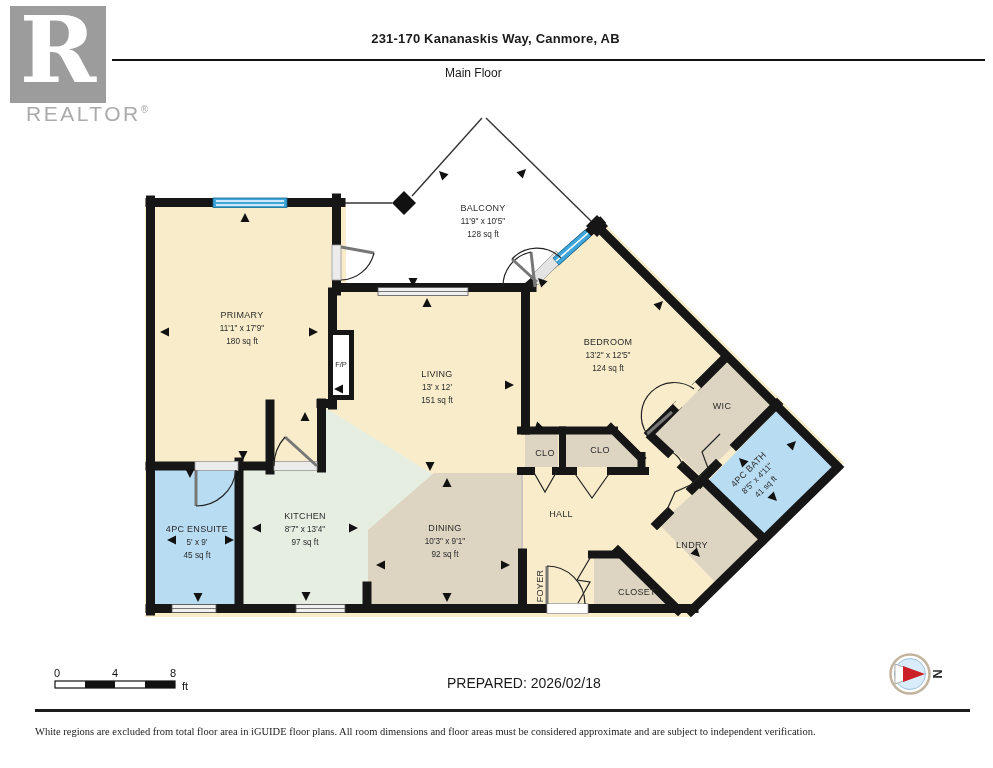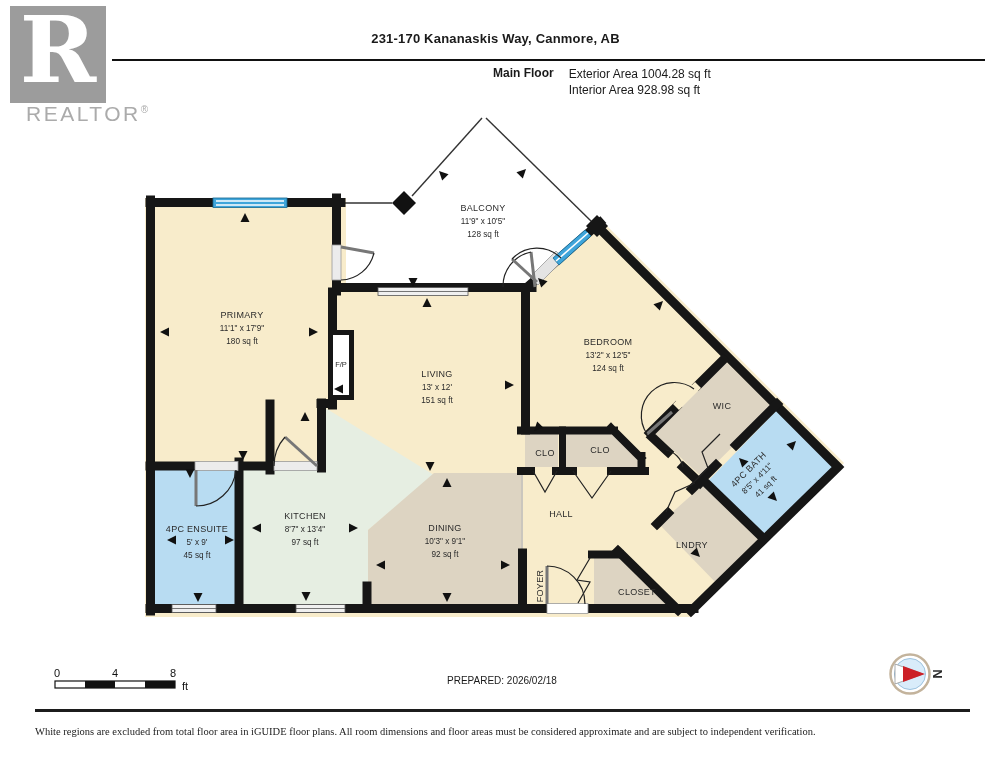--- a/index.html
+++ b/index.html
@@ -11,48 +11,44 @@
   
   .logo-box{left:10px;top:6px;width:96px;height:97px;background:#9c9c9c;}
   .logo-r{position:absolute;left:0;top:-6px;width:96px;height:100px;
     font-family:"DejaVu Serif", serif;font-weight:bold;font-size:92px;line-height:100px;
     color:#fff;text-align:center;}
   .logo-word{left:6px;top:102px;font-size:21px;letter-spacing:2.5px;color:#ababab;font-weight:400;margin-left:20px;}
   .logo-word sup{font-size:10px;letter-spacing:0;}
   .title{left:0;top:31px;width:991px;text-align:center;font-size:13px;font-weight:bold;letter-spacing:.2px;}
   .header-rule{left:112px;top:59px;width:873px;height:2px;background:#111;}
   .subtitle{left:445px;top:66px;display:flex;gap:15px;font-size:12px;}
-  .subtitle .fl{font-weight:bold;margin-left:48px;}
+  .subtitle .fl{font-weight:normal;}
   .subtitle .areas div{line-height:16px;}
   
-  .prepared{left:447px;top:675px;font-size:10px;}
+  .prepared{left:447px;top:675px;font-size:14px;}
   .footer-rule{left:35px;top:709px;width:935px;height:3px;background:#1c1c1c;}
   .disclaimer{left:35px;top:726px;width:930px;font-size:10.5px;color:#222;font-family:Liberation Serif, serif;}
   svg text{font-family:"Liberation Sans", sans-serif;fill:#2b2b2b;}
   .rm{font-size:9px;letter-spacing:.3px;}
   .rs{font-size:8.2px;}
   .tiny{font-size:7.5px;}
   .sc{font-size:11px;fill:#111;}
 </style>
 </head>
 <body>
 
 <div class="abs logo-box">
   <div class="logo-r">R</div>
 </div>
 <div class="abs logo-word"><span>REALTOR</span><sup>®</sup></div>
 
 <div class="abs title">231-170 Kananaskis Way, Canmore, AB</div>
 <div class="abs header-rule"></div>
 <div class="abs subtitle">
   <div class="fl">Main Floor</div>
-  <div class="areas">
-    <div>Exterior Area 1004.28 sq ft</div>
-    <div>Interior Area 928.98 sq ft</div>
-  </div>
 </div>
 
 <svg class="abs" style="left:0;top:0" width="993" height="768" viewBox="0 0 993 768">
 
   <g>
     <polygon fill="#f8eccb" points="145,198 346,198 346,283 533,283 600,219 844,463 690,617 145,617"></polygon>
     <polygon fill="#b8dcf2" points="148,468 239,468 239,608 148,608"></polygon>
     <polygon fill="#e6eee2" points="239,468 319,468 319,404 434,475 368,530 368,608 239,608"></polygon>
     <polygon fill="#ddd4c2" points="368,530 434,473 523,473 523,608 368,608"></polygon>
     <polygon fill="#ddd4c2" points="654,433 725,361 773,407 702,477"></polygon>

